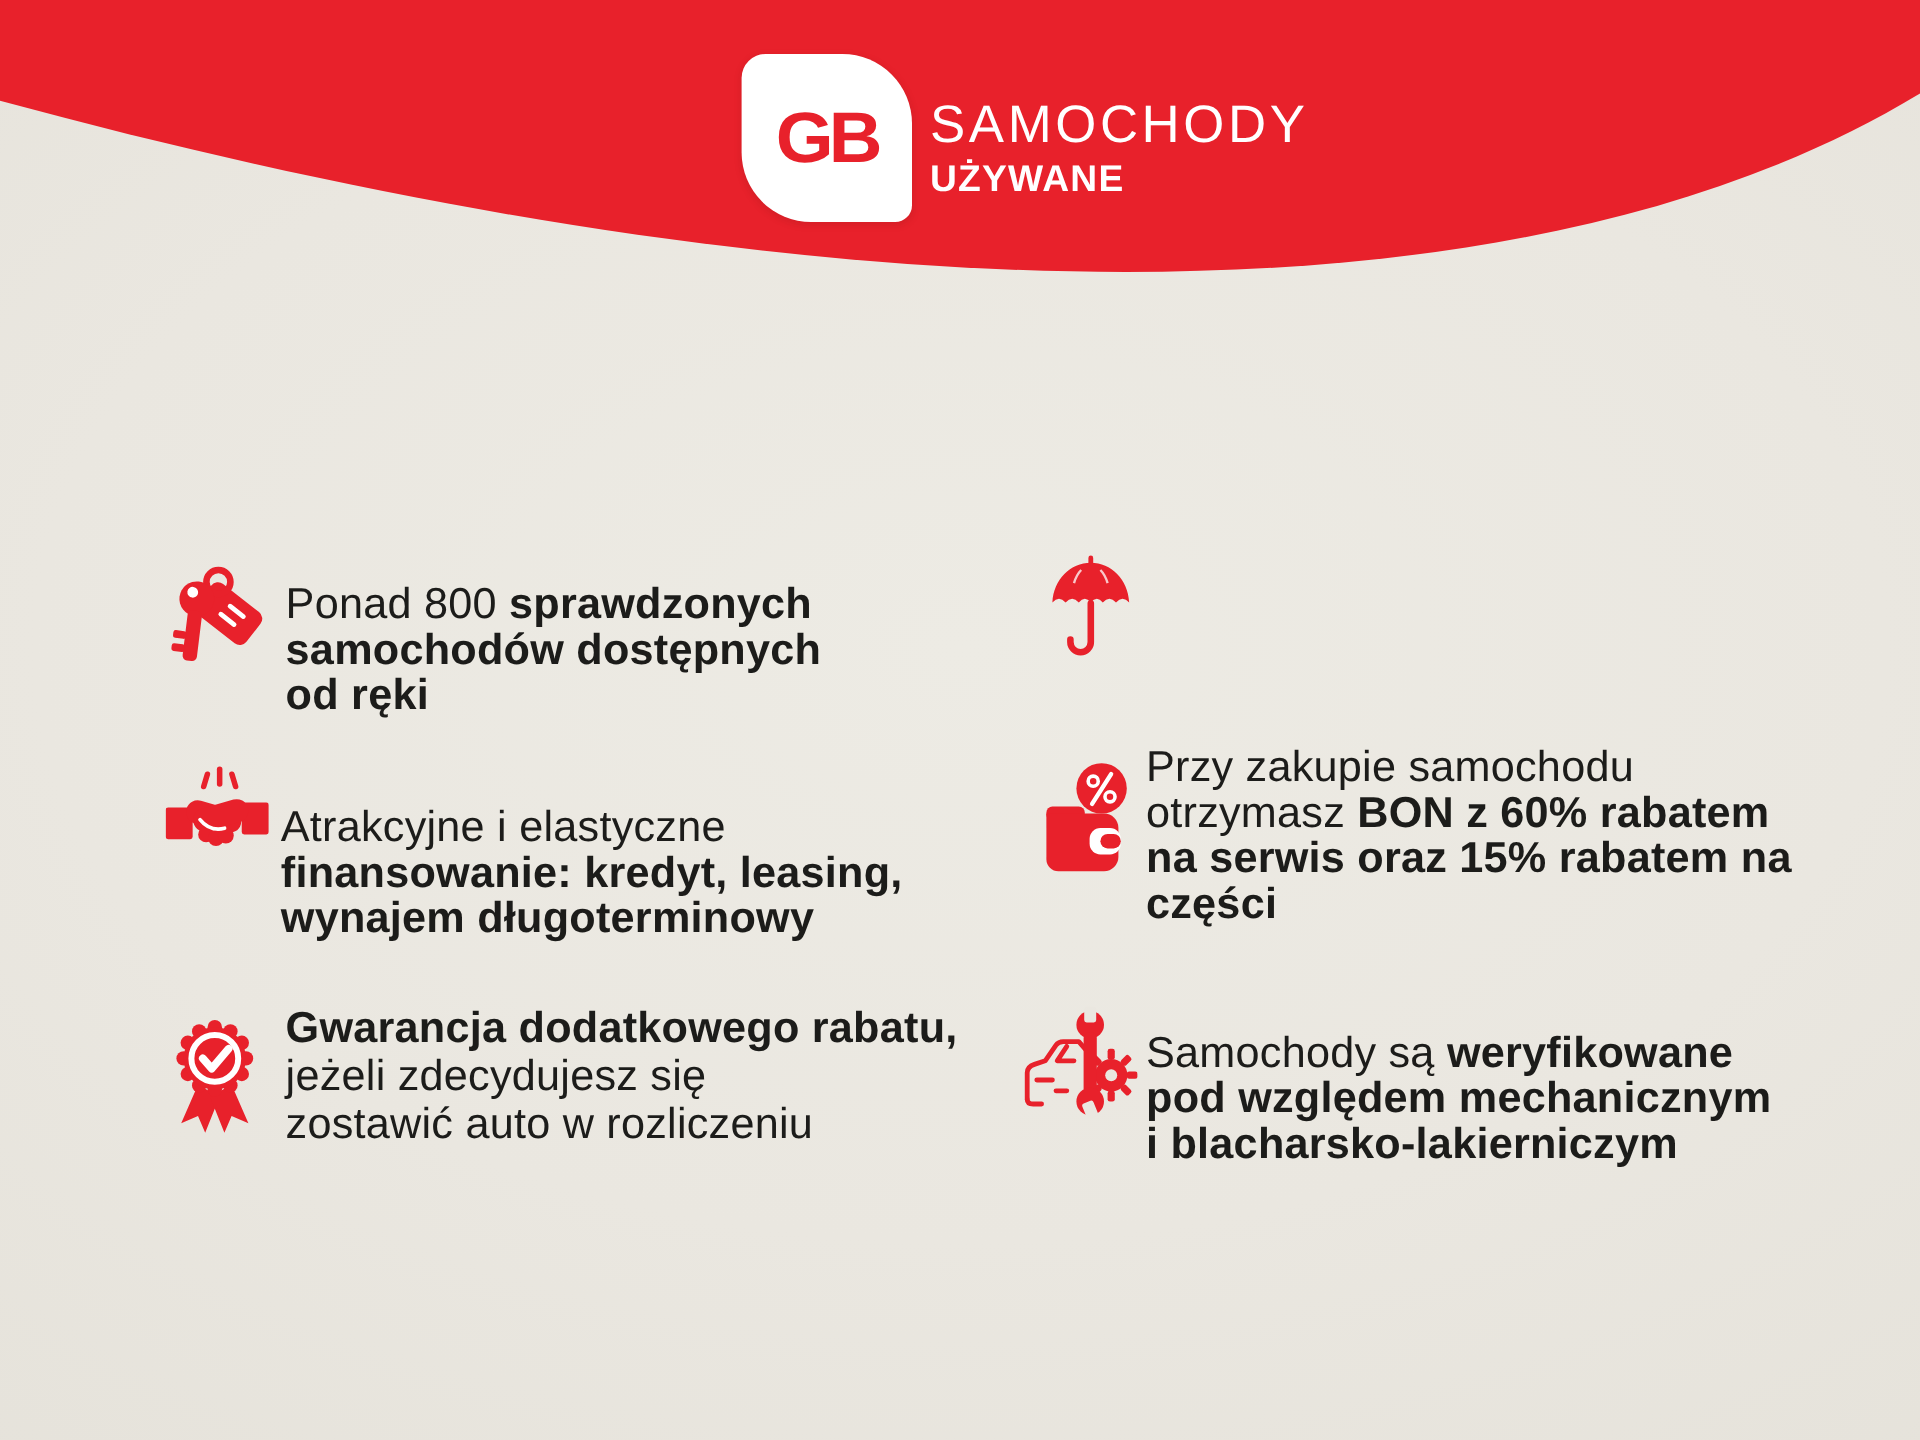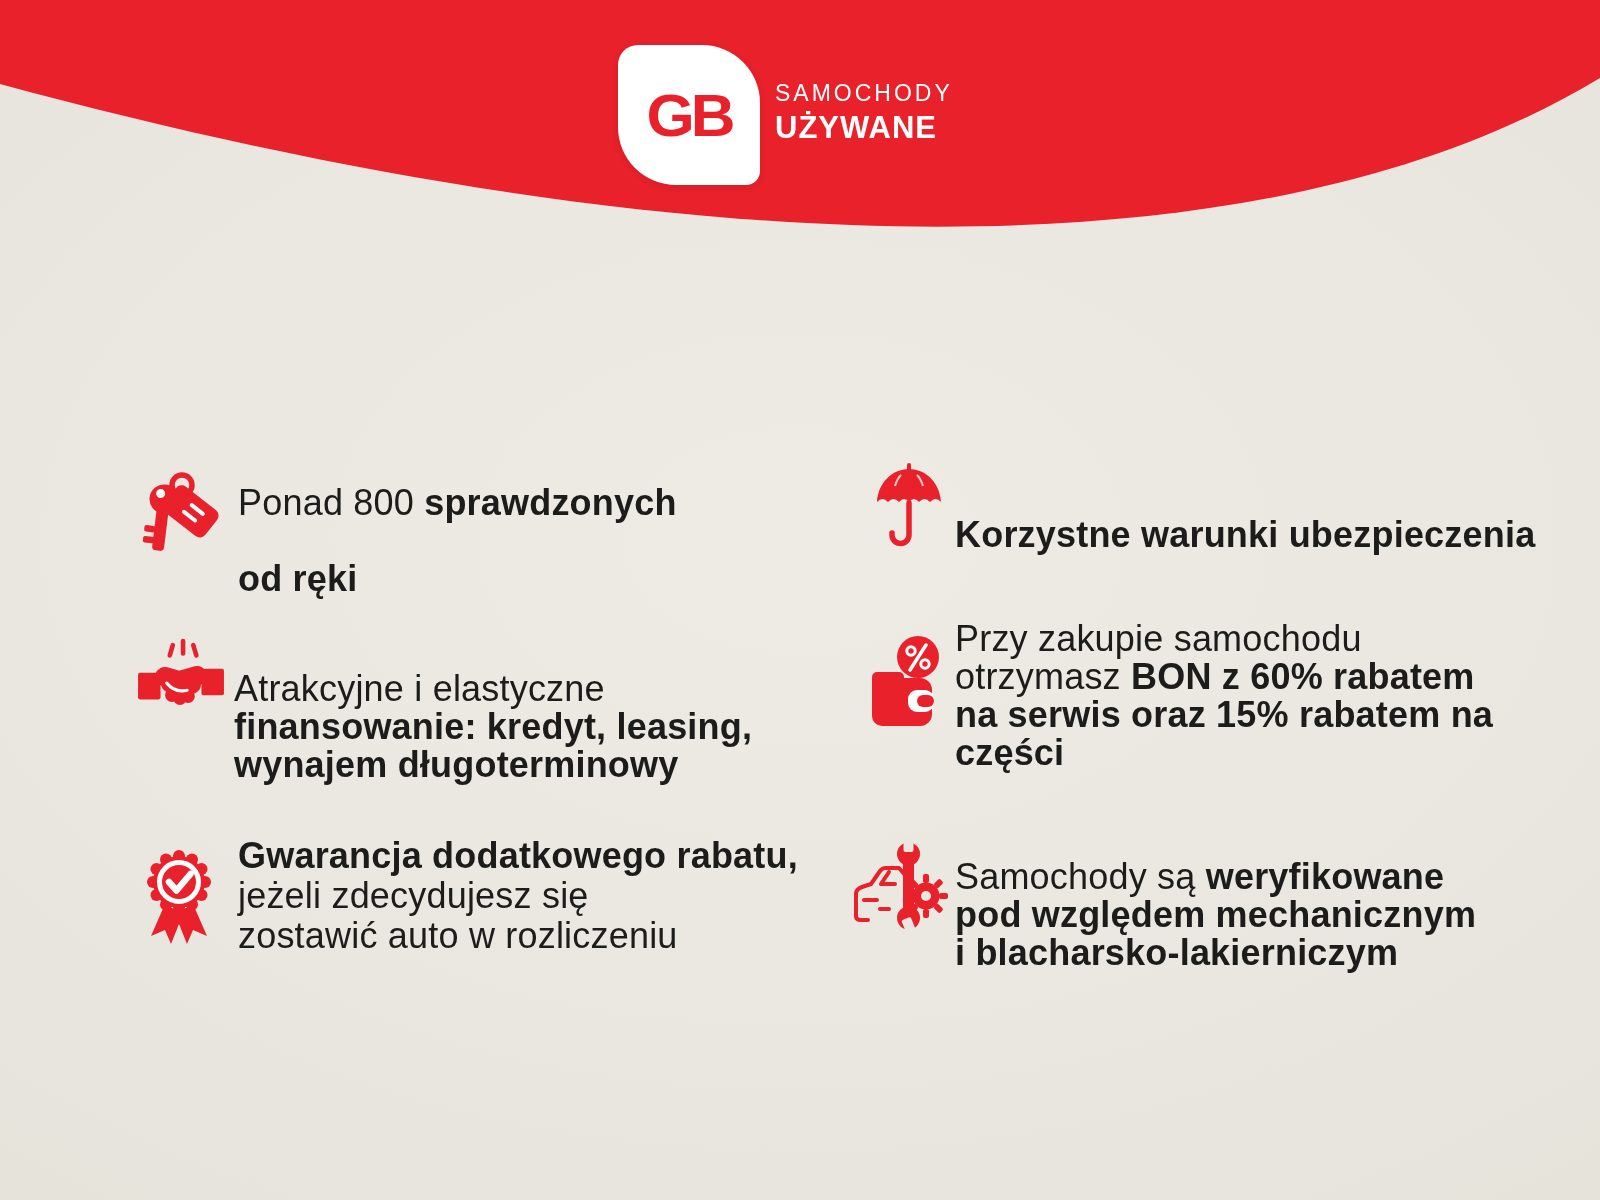--- a/index.html
+++ b/index.html
@@ -34,21 +34,21 @@
     letter-spacing: -4px;
     transform: scaleY(0.96);
   }
   .brand-title {
     position: absolute; left: 775px; top: 82px;
     color: #ffffff;
     line-height: 1;
     white-space: nowrap;
   }
   .brand-line1 {
-    font-size: 23px;
+    font-size: 44px;
     font-weight: 500;
     letter-spacing: 3px;
     text-align: center;
   }
   .brand-line2 {
     margin-top: 7px;
     font-size: 31px;
     font-weight: 800;
     letter-spacing: 1px;
   }
@@ -99,21 +99,21 @@
         <rect x="18" y="40" width="12" height="42" rx="4" fill="#e8212b"></rect>
         <rect x="8" y="58" width="11" height="6.5" rx="2" fill="#e8212b"></rect>
         <rect x="8" y="69" width="11" height="6.5" rx="2" fill="#e8212b"></rect>
         <circle cx="20" cy="25" r="4.5" fill="#ffffff"></circle>
       </g>
     </svg>
   </div>
 
   <p class="ftext" style="left:238px; top:448px;">
     <span class="rg">Ponad 800 </span><span class="bd">sprawdzonych</span><br>
-    <br>
+    <span class="bd">samochodów dostępnych</span><br>
     <span class="bd">od ręki</span>
   </p>
 
   <div class="ficon" style="left:138px; top:636px; width:86px; height:90px;">
     <svg viewBox="0 0 84 88" aria-hidden="true">
       <g stroke="#e8212b" stroke-width="4.5" stroke-linecap="round">
         <line x1="34" y1="9" x2="31" y2="19"></line>
         <line x1="44" y1="5" x2="44" y2="17"></line>
         <line x1="54" y1="9" x2="57" y2="19"></line>
       </g>
@@ -171,23 +171,20 @@
       <rect x="35" y="1" width="4" height="10" rx="2" fill="#e8212b"></rect>
       <path fill="#e8212b" d="M37,7 C20,7 6,21 5,40 Q10.5,34 16,40 Q21.5,34 27,40 Q32,34 37,40 Q42,34 47,40 Q52.5,34 58,40 Q63.5,34 69,40 C68,21 54,7 37,7 Z"></path>
       <g stroke="#ffffff" stroke-width="2" fill="none" opacity="0.75">
         <path d="M23,24 q2,-7 6,-11"></path>
         <path d="M51,24 q-2,-7 -6,-11"></path>
       </g>
       <path d="M37,41 V73 a8.5,8.5 0 0 1 -17,0 v-2" fill="none" stroke="#e8212b" stroke-width="5.5" stroke-linecap="round"></path>
     </svg>
   </div>
 
-  <p class="ftext" style="left:955px; top:480px;">
-    <span class="bd">Korzystne warunki ubezpieczenia</span>
-  </p>
 
   <div class="ficon" style="left:866px; top:634px; width:82px; height:104px;">
     <svg viewBox="0 0 82 104" aria-hidden="true">
       <circle cx="52" cy="23" r="21" fill="#e8212b"></circle>
       <circle cx="45" cy="17" r="4.2" fill="none" stroke="#ffffff" stroke-width="3"></circle>
       <circle cx="59" cy="30" r="4.2" fill="none" stroke="#ffffff" stroke-width="3"></circle>
       <line x1="60" y1="11" x2="44" y2="36" stroke="#ffffff" stroke-width="3.5" stroke-linecap="round"></line>
       <rect x="6" y="38" width="32" height="12" rx="5" fill="#e8212b"></rect>
       <path fill="#e8212b" d="M6,44 h48 a12,12 0 0 1 12,12 v24 a12,12 0 0 1 -12,12 H16 a10,10 0 0 1 -10,-10 Z"></path>
       <rect x="42" y="56" width="26" height="22" rx="9" fill="#ffffff"></rect>

